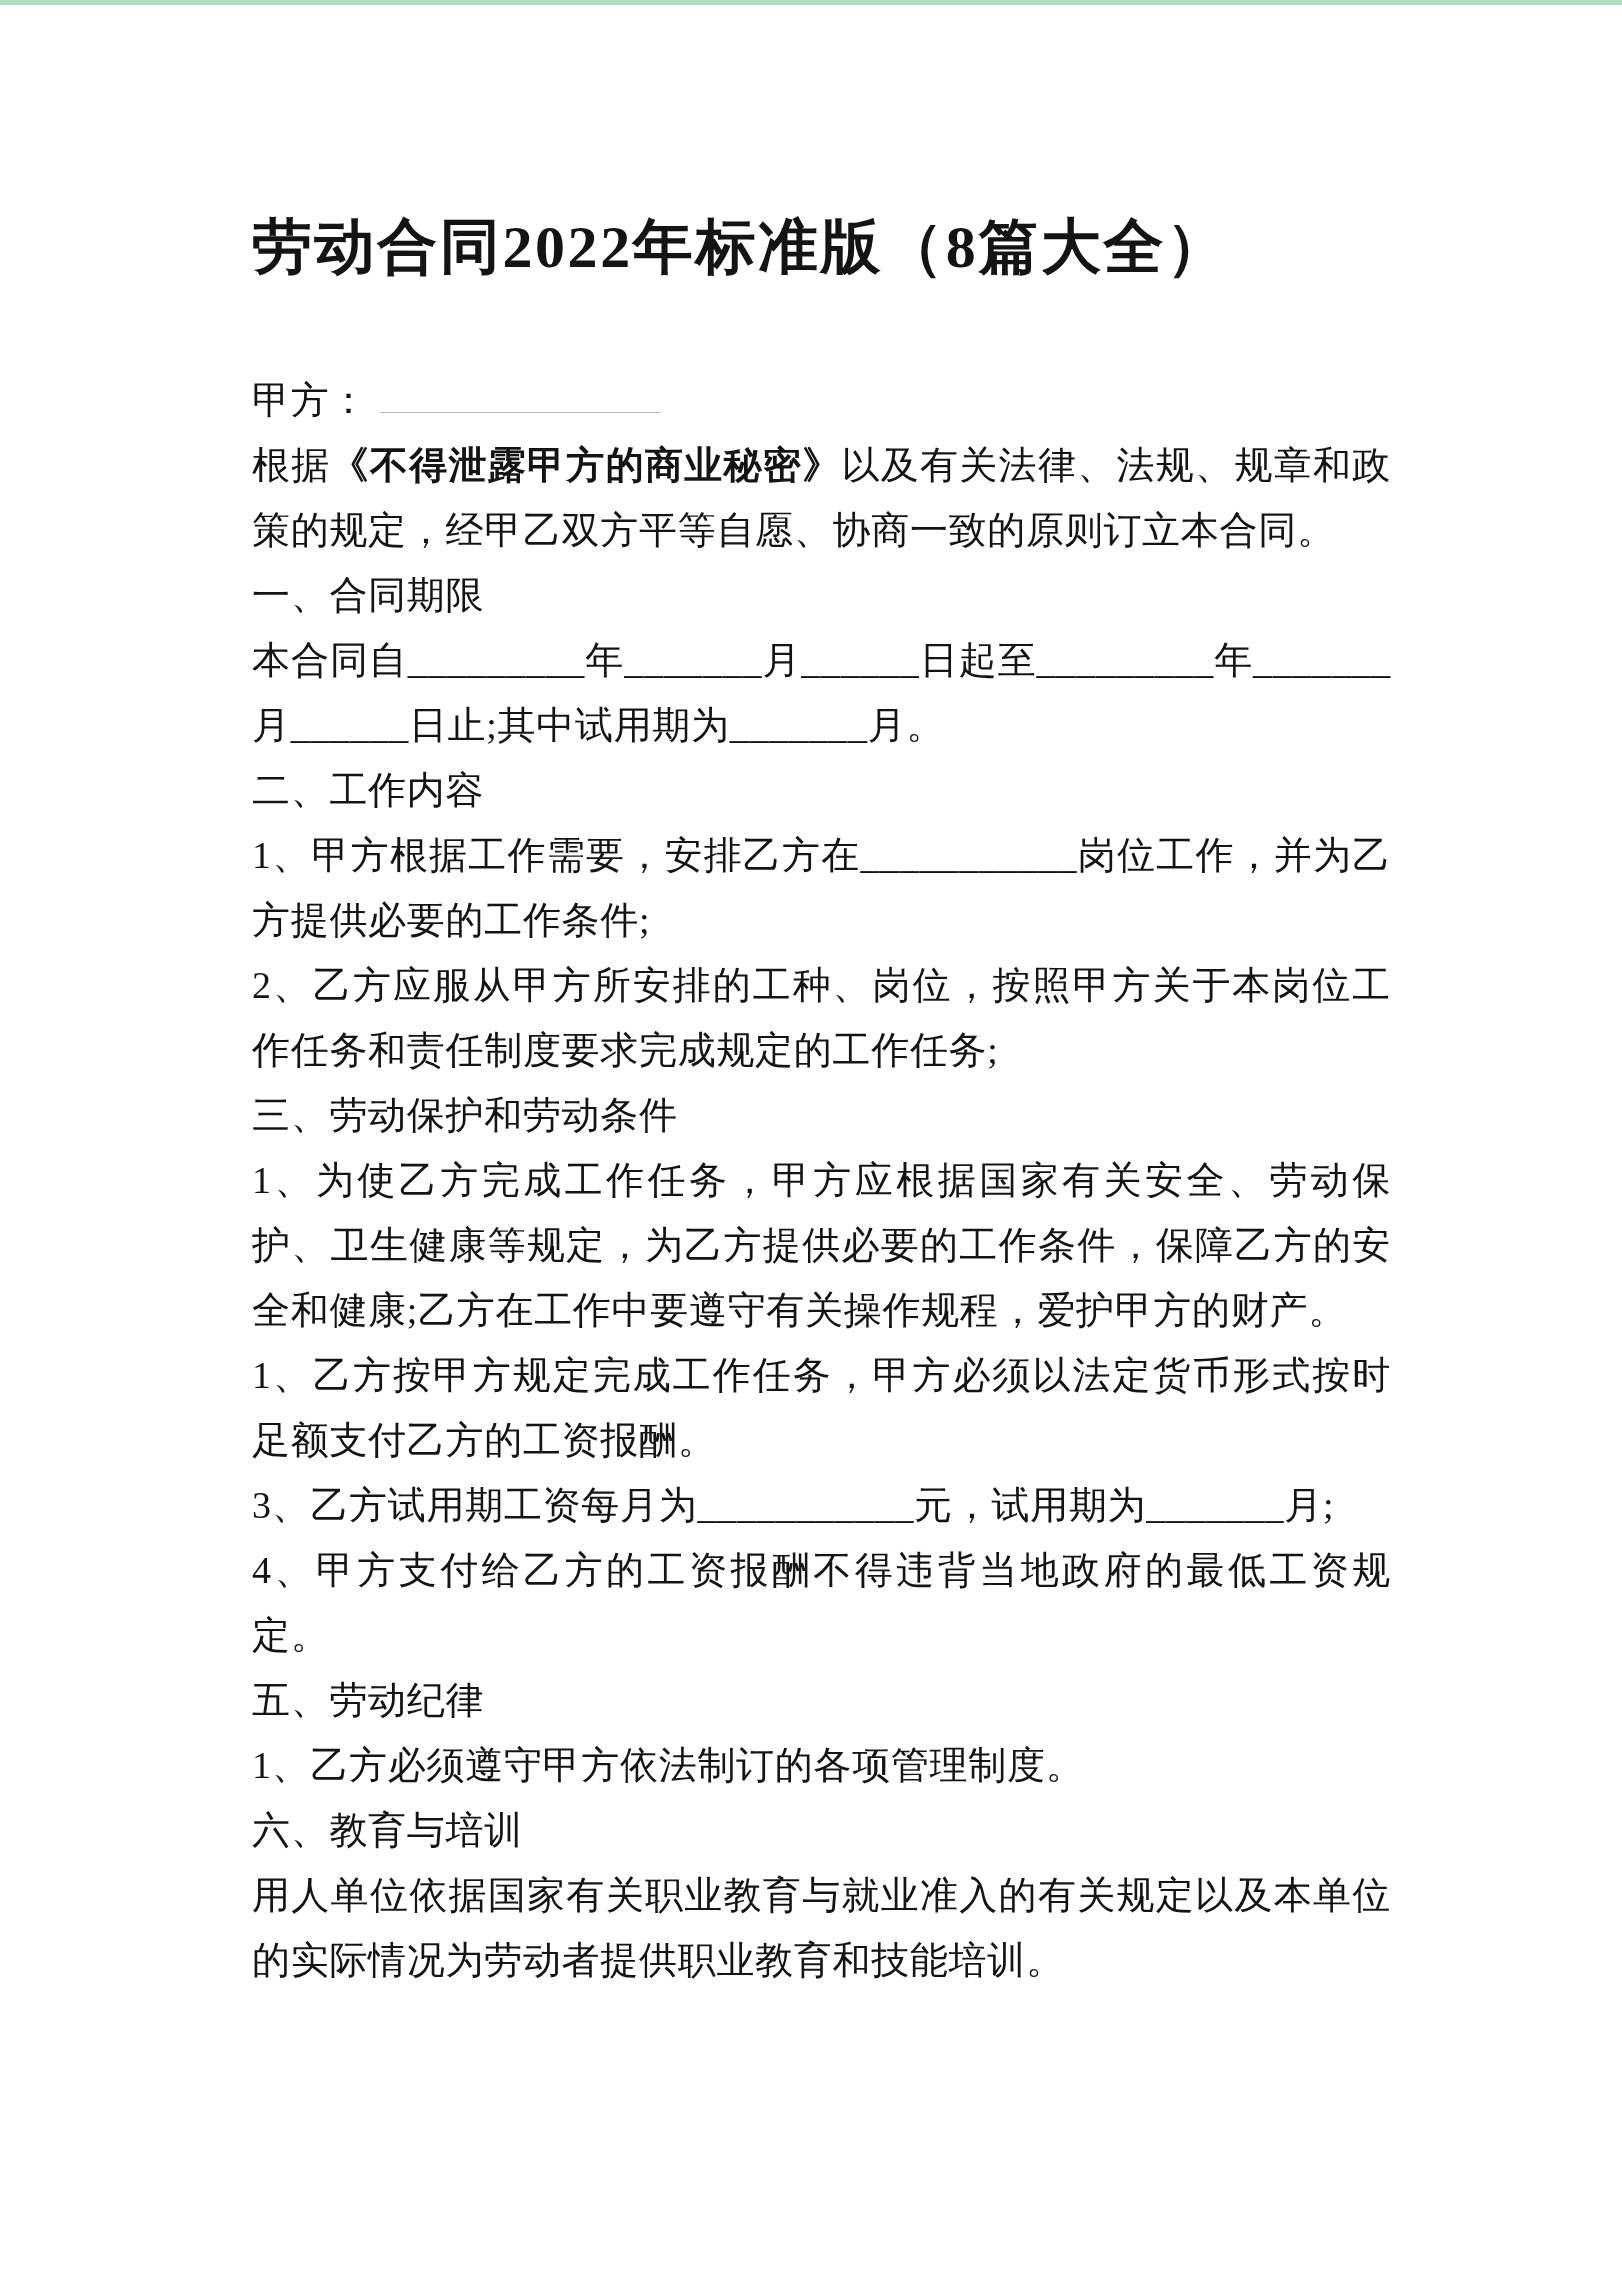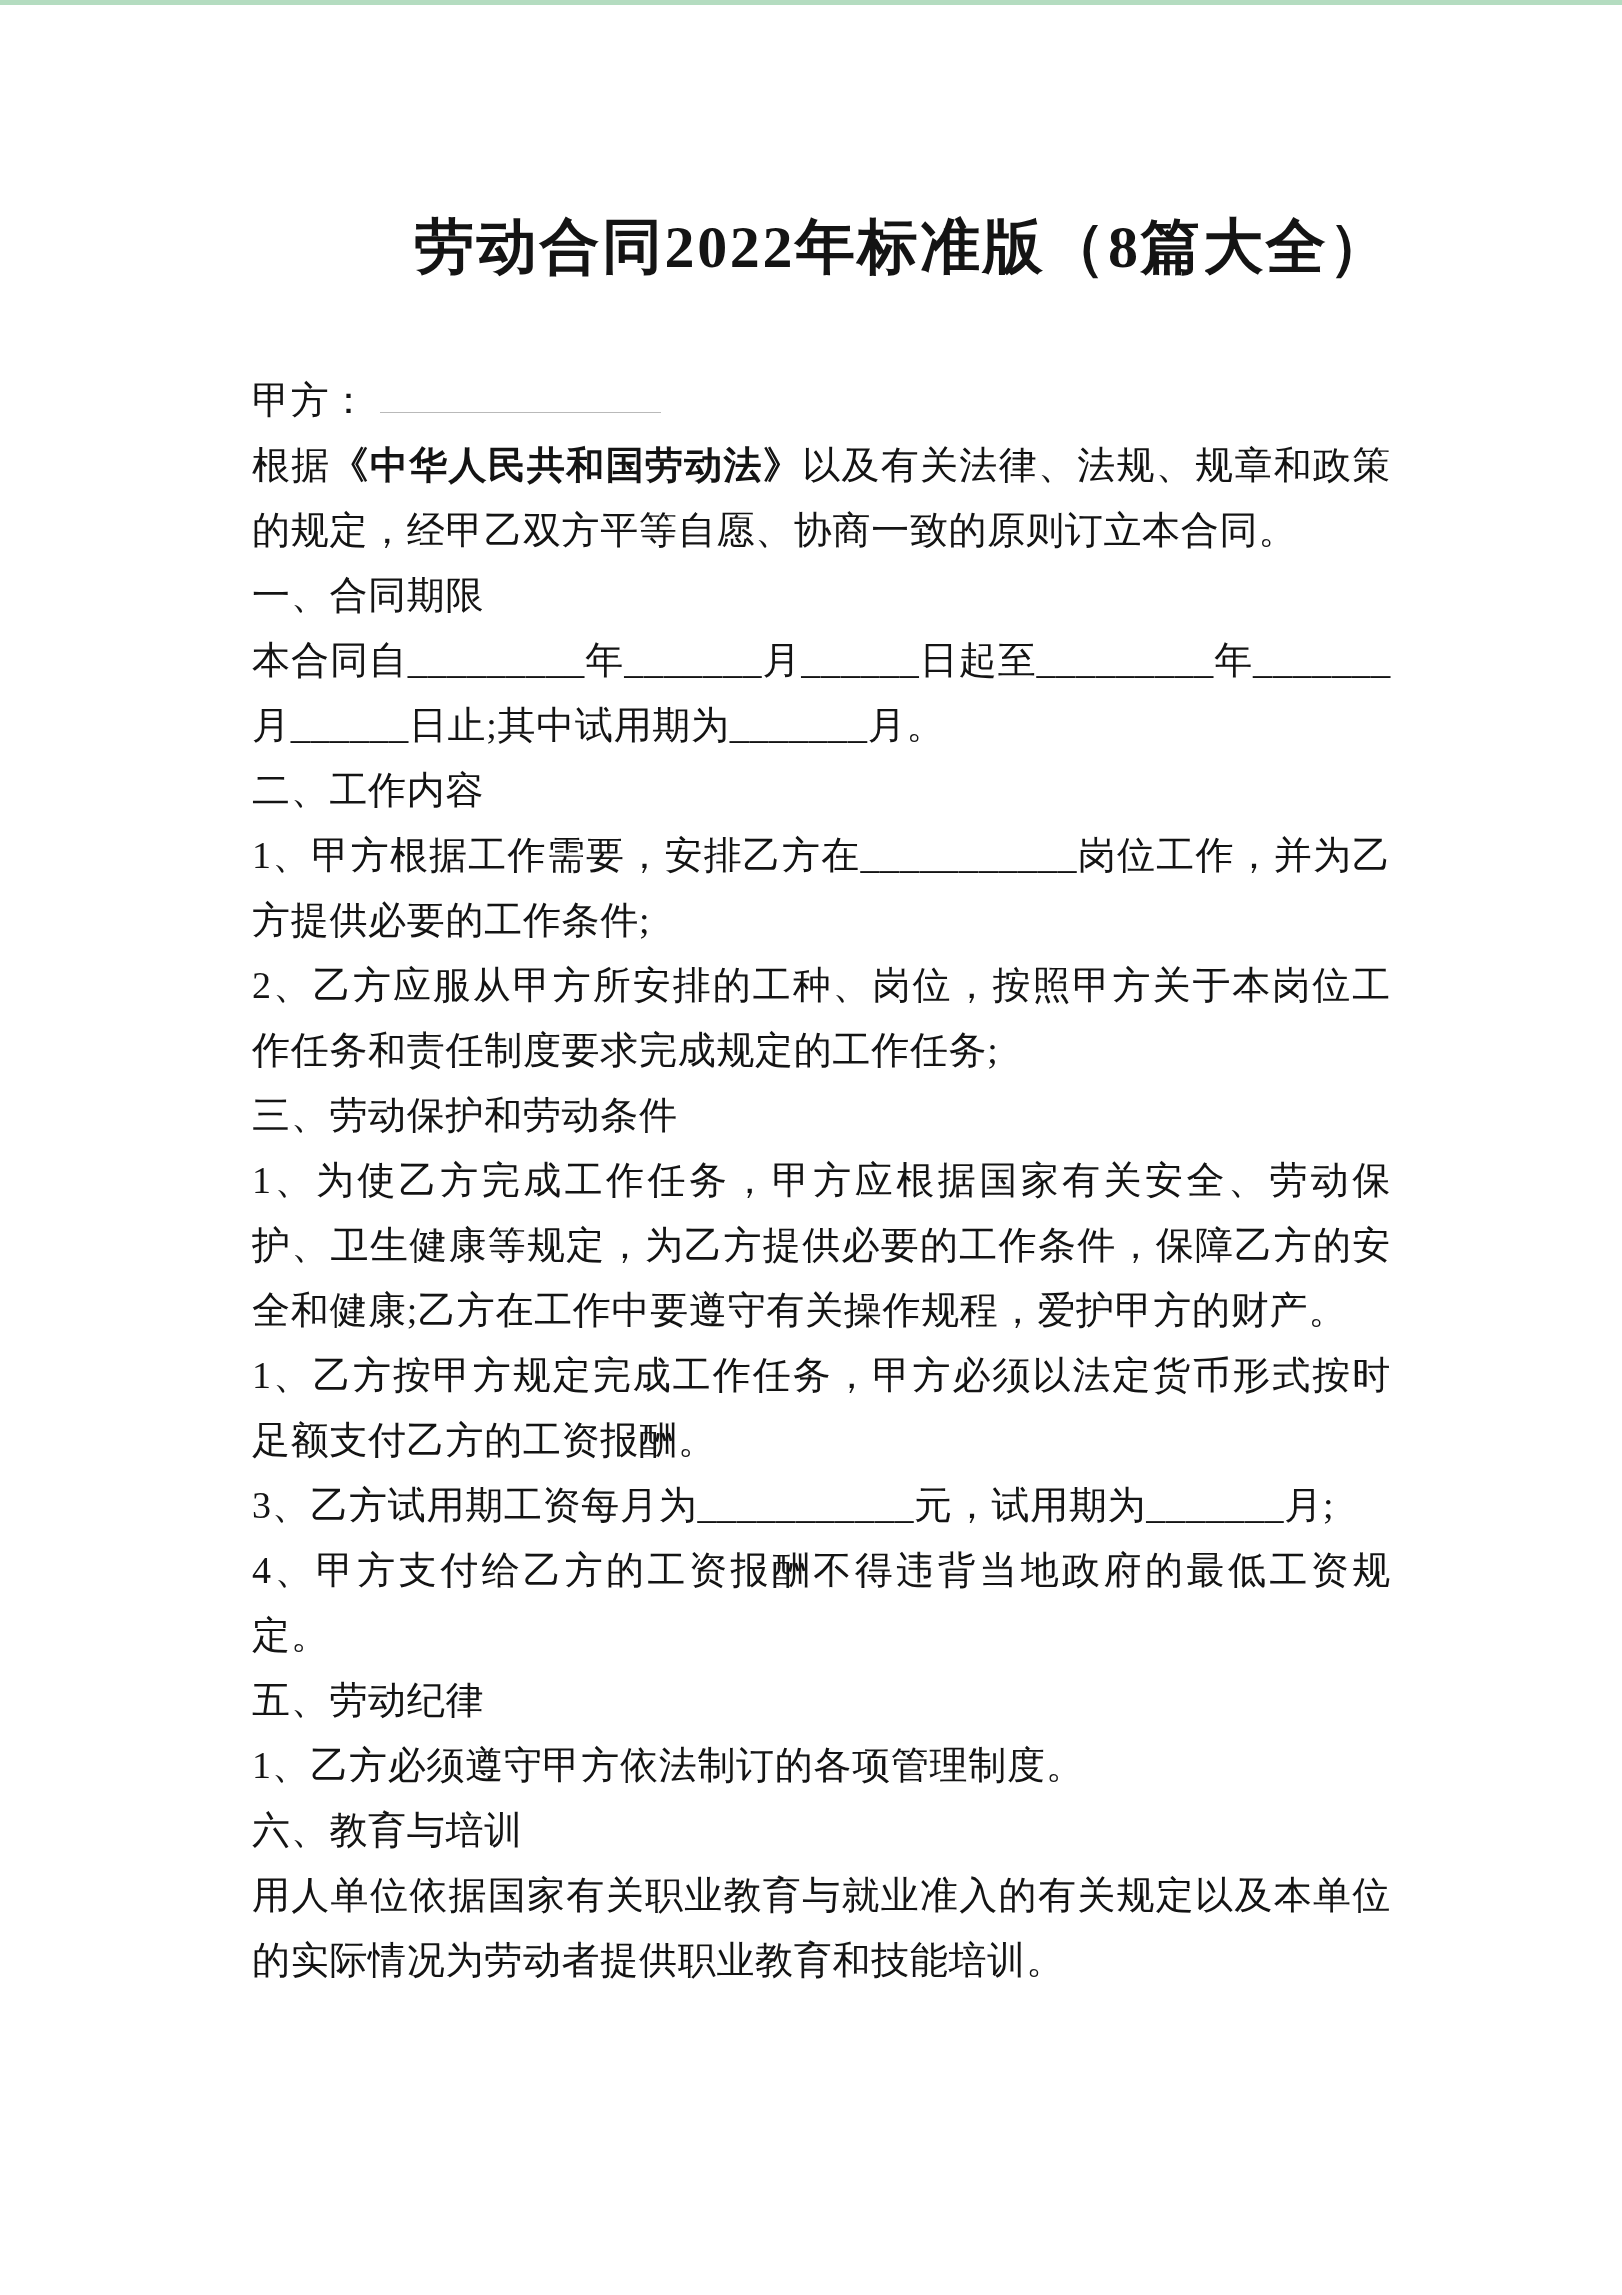--- a/index.html
+++ b/index.html
@@ -20,21 +20,21 @@
     box-sizing: border-box;
     background: #ffffff;
     border-top: 5.2px solid #b4dcc0;
     padding: 206px 232px 0 252px;
     overflow: hidden;
   }
   .title {
     margin: 0;
     font-size: 60px;
     font-weight: bold;
-    text-align: right;
+    text-align: left;
     letter-spacing: 2.6px;
     line-height: 1.2;
   }
   .body {
     margin-top: 85px;
   }
   .body p {
     margin: 0;
     font-size: 38px;
     line-height: 65px;
@@ -60,21 +60,21 @@
 
 <div class="page">
 
   <h1 class="title">劳动合同2022年标准版（8篇大全）</h1>
 
   <div class="body">
 
     <p><span>甲方：</span><span class="blank wide"></span></p>
 
 
-    <p><span>根据</span><span class="bold">《中华人民共和国劳动法》</span><span>以及有关法律、法规、规章和政策的规定，经甲乙双方平等自愿、协商一致的原则订立本合同。</span></p>
+    <p><span>根据</span><span class="bold">《不得泄露甲方的商业秘密》</span><span>以及有关法律、法规、规章和政策的规定，经甲乙双方平等自愿、协商一致的原则订立本合同。</span></p>
 
     <p>一、合同期限</p>
     <p>本合同自_________年_______月______日起至_________年_______月______日止;其中试用期为_______月。</p>
 
     <p>二、工作内容</p>
     <p>1、甲方根据工作需要，安排乙方在___________岗位工作，并为乙方提供必要的工作条件;</p>
     <p>2、乙方应服从甲方所安排的工种、岗位，按照甲方关于本岗位工作任务和责任制度要求完成规定的工作任务;</p>
 
     <p>三、劳动保护和劳动条件</p>
     <p>1、为使乙方完成工作任务，甲方应根据国家有关安全、劳动保护、卫生健康等规定，为乙方提供必要的工作条件，保障乙方的安全和健康;乙方在工作中要遵守有关操作规程，爱护甲方的财产。</p>

